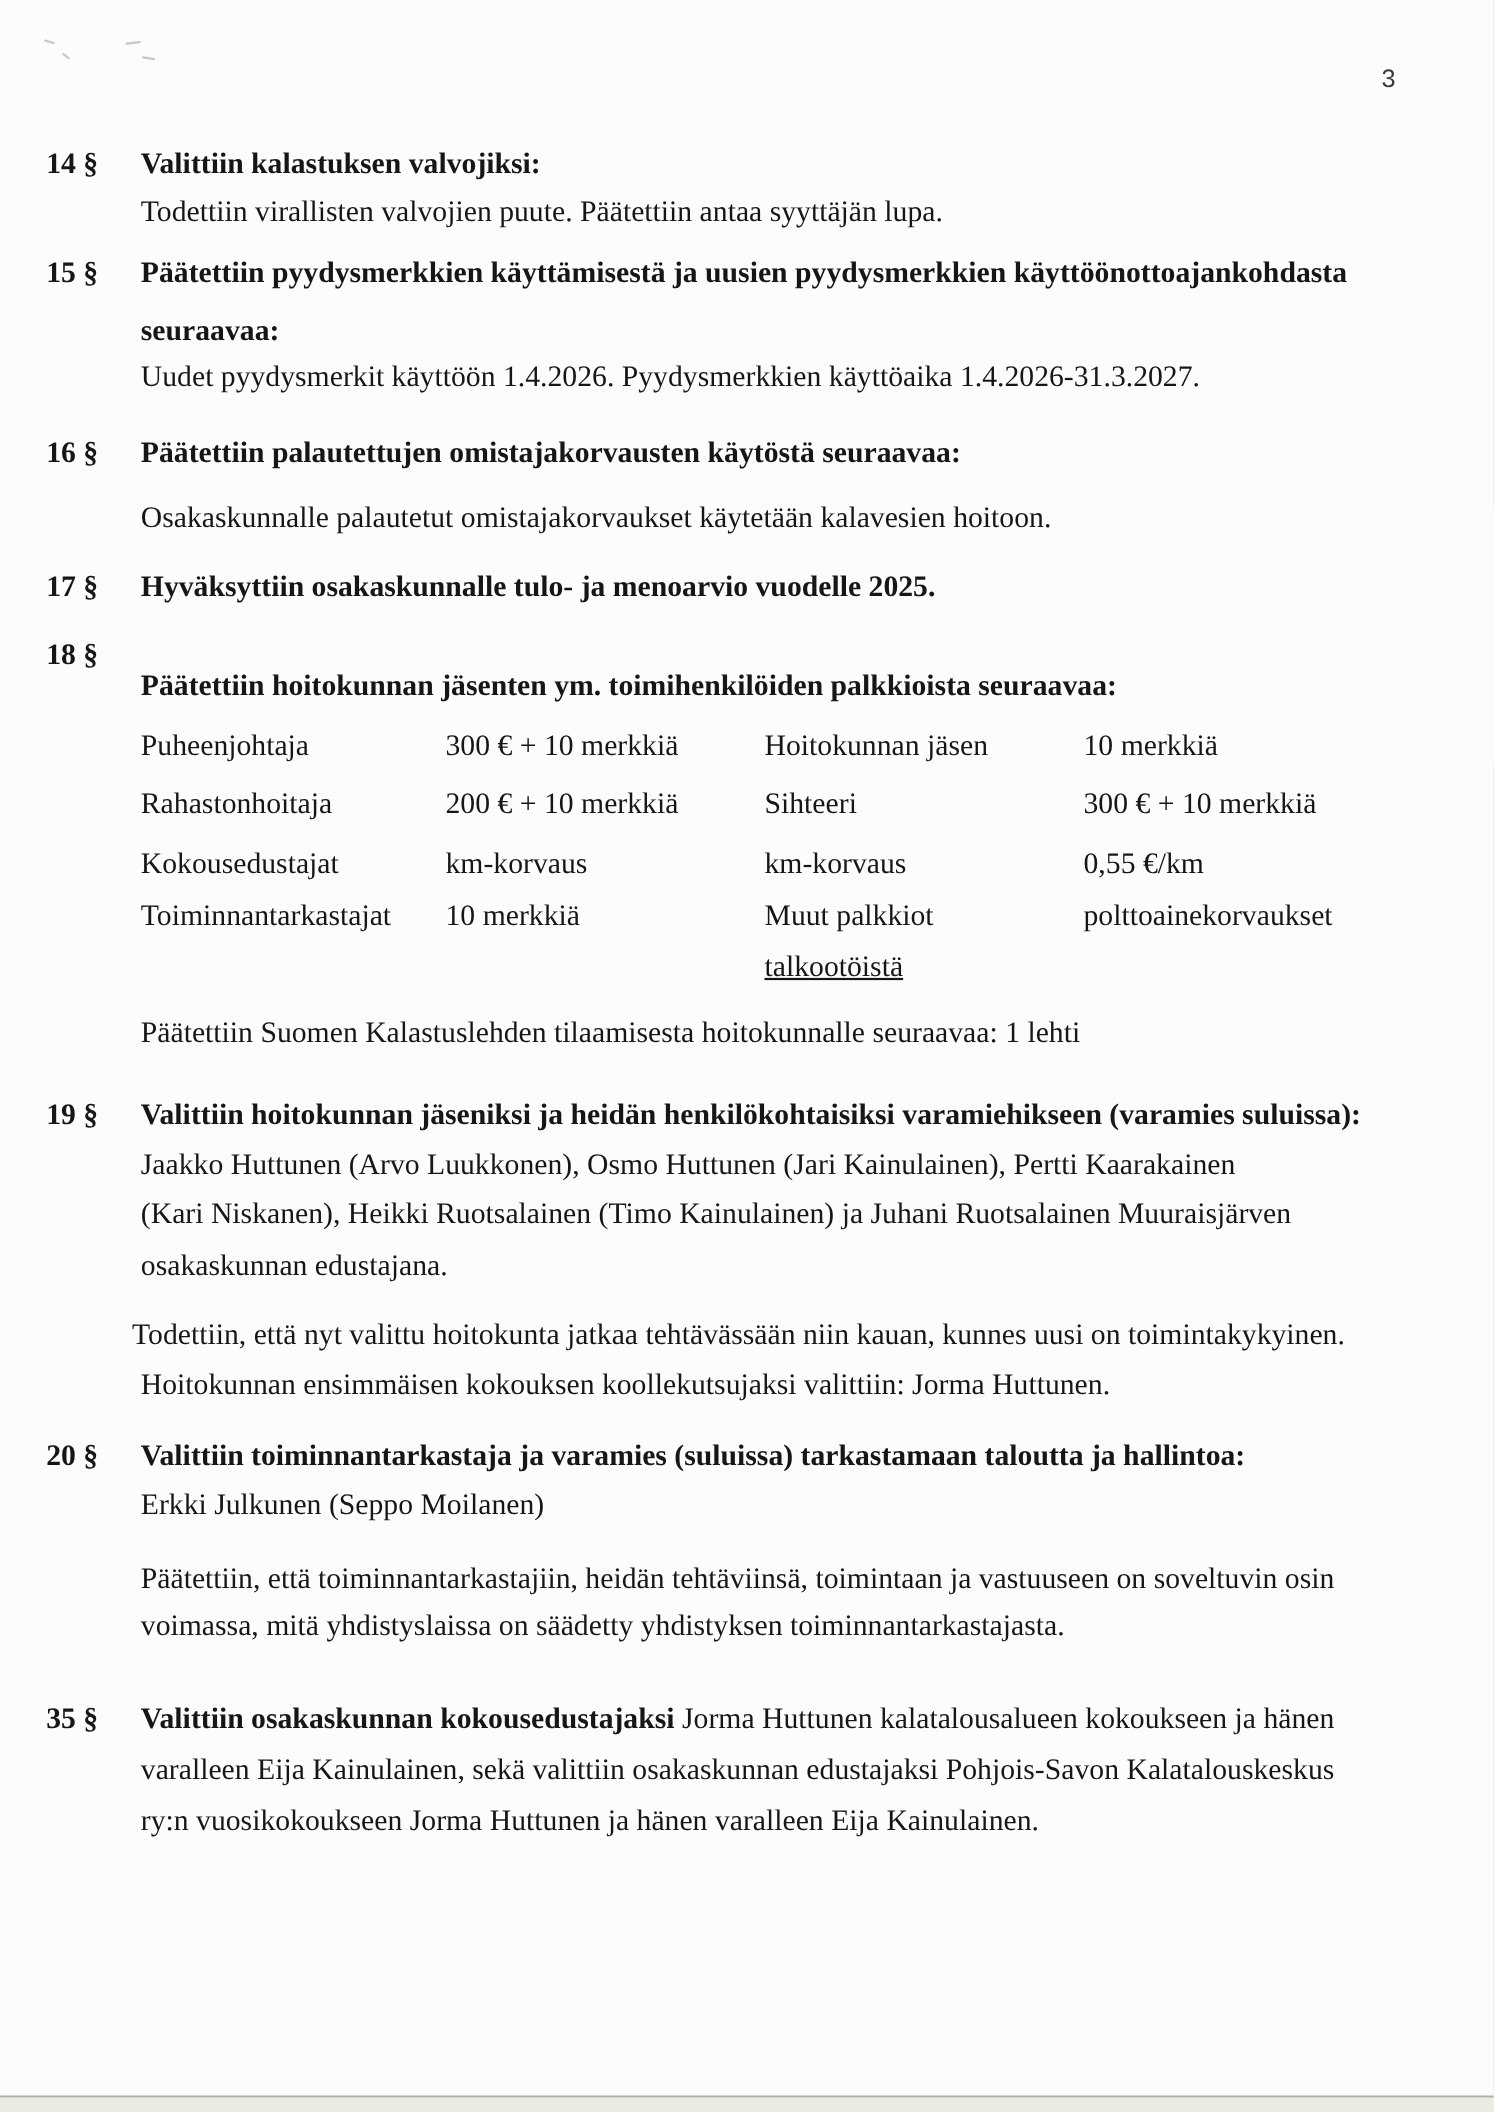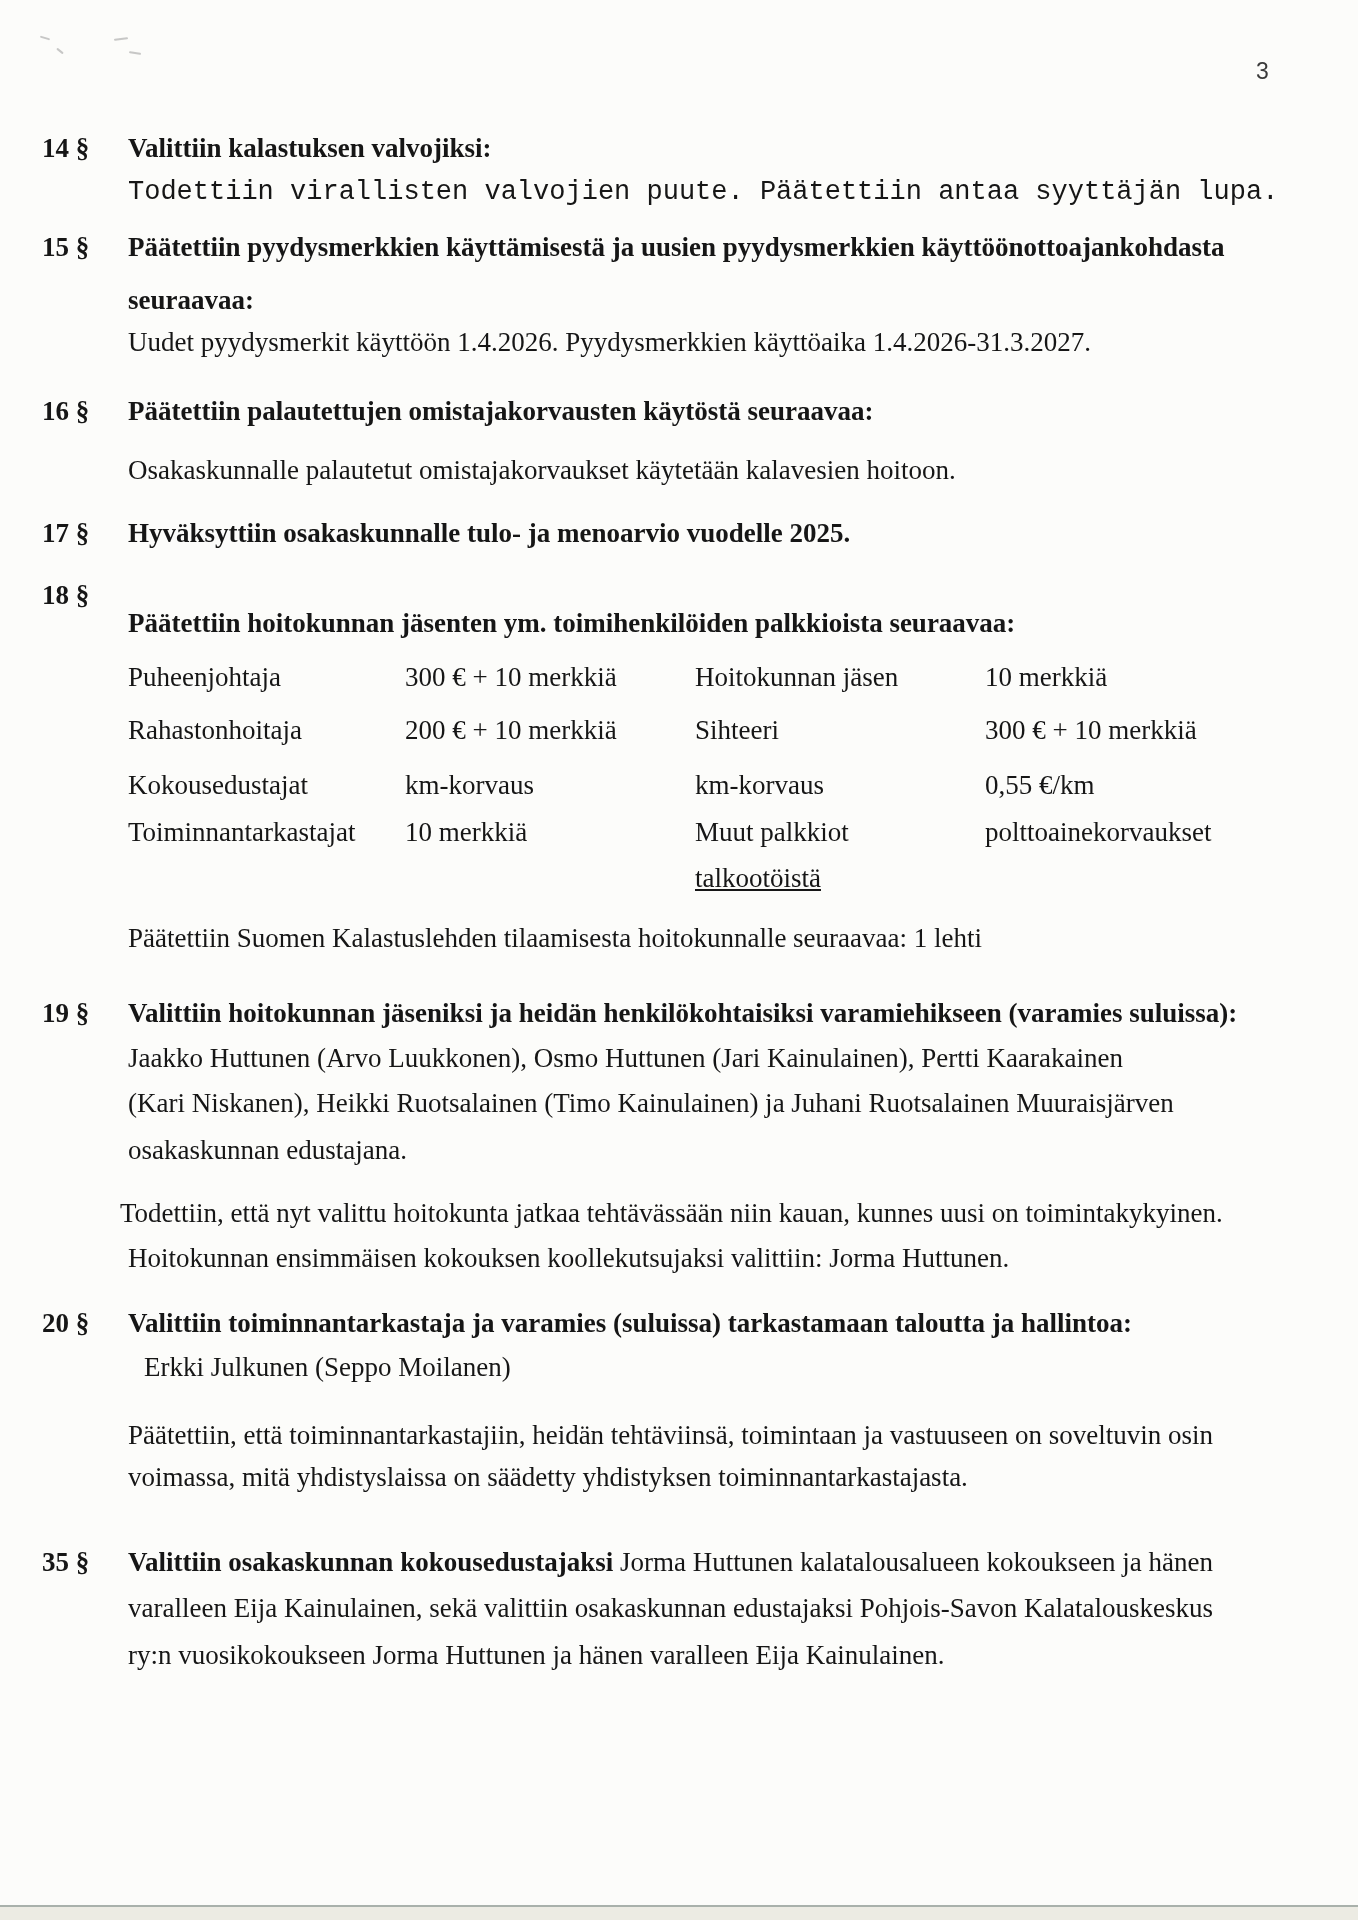--- a/index.html
+++ b/index.html
@@ -52,21 +52,21 @@
   <div class="page-number">3</div>
 
   <div class="smudge" style="left:40px;top:37px;width:10px;height:2px;transform:rotate(16deg);"></div>
   <div class="smudge" style="left:56px;top:50px;width:8px;height:2px;transform:rotate(38deg);"></div>
   <div class="smudge" style="left:114px;top:38px;width:14px;height:2px;transform:rotate(-7deg);"></div>
   <div class="smudge" style="left:129px;top:52px;width:12px;height:2px;transform:rotate(9deg);"></div>
 
   <main id="content">
       <div class="line secnum" style="top: 133px; left: 42px;">14 §</div>
       <div class="line heading" style="top: 133px; left: 128px;">Valittiin kalastuksen valvojiksi:</div>
-      <div class="line " style="top: 177px; left: 128px; font-family: Liberation Mono, monospace;">Todettiin virallisten valvojien puute. Päätettiin antaa syyttäjän lupa.</div>
+      <div class="line " style="top: 177px; left: 128px;">Todettiin virallisten valvojien puute. Päätettiin antaa syyttäjän lupa.</div>
       <div class="line secnum" style="top: 232px; left: 42px;">15 §</div>
       <div class="line heading" style="top: 232px; left: 128px;">Päätettiin pyydysmerkkien käyttämisestä ja uusien pyydysmerkkien käyttöönottoajankohdasta</div>
       <div class="line heading" style="top: 285px; left: 128px;">seuraavaa:</div>
       <div class="line " style="top: 327px; left: 128px;">Uudet pyydysmerkit käyttöön 1.4.2026. Pyydysmerkkien käyttöaika 1.4.2026-31.3.2027.</div>
       <div class="line secnum" style="top: 396px; left: 42px;">16 §</div>
       <div class="line heading" style="top: 396px; left: 128px;">Päätettiin palautettujen omistajakorvausten käytöstä seuraavaa:</div>
       <div class="line " style="top: 455px; left: 128px;">Osakaskunnalle palautetut omistajakorvaukset käytetään kalavesien hoitoon.</div>
       <div class="line secnum" style="top: 518px; left: 42px;">17 §</div>
       <div class="line heading" style="top: 518px; left: 128px;">Hyväksyttiin osakaskunnalle tulo- ja menoarvio vuodelle 2025.</div>
       <div class="line secnum" style="top: 580px; left: 42px;">18 §</div>
@@ -91,21 +91,21 @@
       <div class="line " style="top: 923px; left: 128px;">Päätettiin Suomen Kalastuslehden tilaamisesta hoitokunnalle seuraavaa: 1 lehti</div>
       <div class="line secnum" style="top: 998px; left: 42px;">19 §</div>
       <div class="line heading" style="top: 998px; left: 128px;">Valittiin hoitokunnan jäseniksi ja heidän henkilökohtaisiksi varamiehikseen (varamies suluissa):</div>
       <div class="line " style="top: 1043px; left: 128px;">Jaakko Huttunen (Arvo Luukkonen), Osmo Huttunen (Jari Kainulainen), Pertti Kaarakainen</div>
       <div class="line " style="top: 1088px; left: 128px;">(Kari Niskanen), Heikki Ruotsalainen (Timo Kainulainen) ja Juhani Ruotsalainen Muuraisjärven</div>
       <div class="line " style="top: 1135px; left: 128px;">osakaskunnan edustajana.</div>
       <div class="line " style="top: 1198px; left: 120px;">Todettiin, että nyt valittu hoitokunta jatkaa tehtävässään niin kauan, kunnes uusi on toimintakykyinen.</div>
       <div class="line " style="top: 1243px; left: 128px;">Hoitokunnan ensimmäisen kokouksen koollekutsujaksi valittiin: Jorma Huttunen.</div>
       <div class="line secnum" style="top: 1308px; left: 42px;">20 §</div>
       <div class="line heading" style="top: 1308px; left: 128px;">Valittiin toiminnantarkastaja ja varamies (suluissa) tarkastamaan taloutta ja hallintoa:</div>
-      <div class="line " style="top: 1352px; left: 144px;">Erkki Julkunen (Seppo Moilanen)</div>
+      <div class="line " style="top: 1352px; left: 128px;">Erkki Julkunen (Seppo Moilanen)</div>
       <div class="line " style="top: 1420px; left: 128px;">Päätettiin, että toiminnantarkastajiin, heidän tehtäviinsä, toimintaan ja vastuuseen on soveltuvin osin</div>
       <div class="line " style="top: 1462px; left: 128px;">voimassa, mitä yhdistyslaissa on säädetty yhdistyksen toiminnantarkastajasta.</div>
       <div class="line secnum" style="top: 1547px; left: 42px;">35 §</div>
       <div class="line " style="top: 1547px; left: 128px;"><span class="heading">Valittiin osakaskunnan kokousedustajaksi</span><span> Jorma Huttunen kalatalousalueen kokoukseen ja hänen</span></div>
       <div class="line " style="top: 1593px; left: 128px;">varalleen Eija Kainulainen, sekä valittiin osakaskunnan edustajaksi Pohjois-Savon Kalatalouskeskus</div>
       <div class="line " style="top: 1640px; left: 128px;">ry:n vuosikokoukseen Jorma Huttunen ja hänen varalleen Eija Kainulainen.</div>
     </main>
 
   <div class="scan-edge-line"></div>
   <div class="scan-edge-strip"></div>

